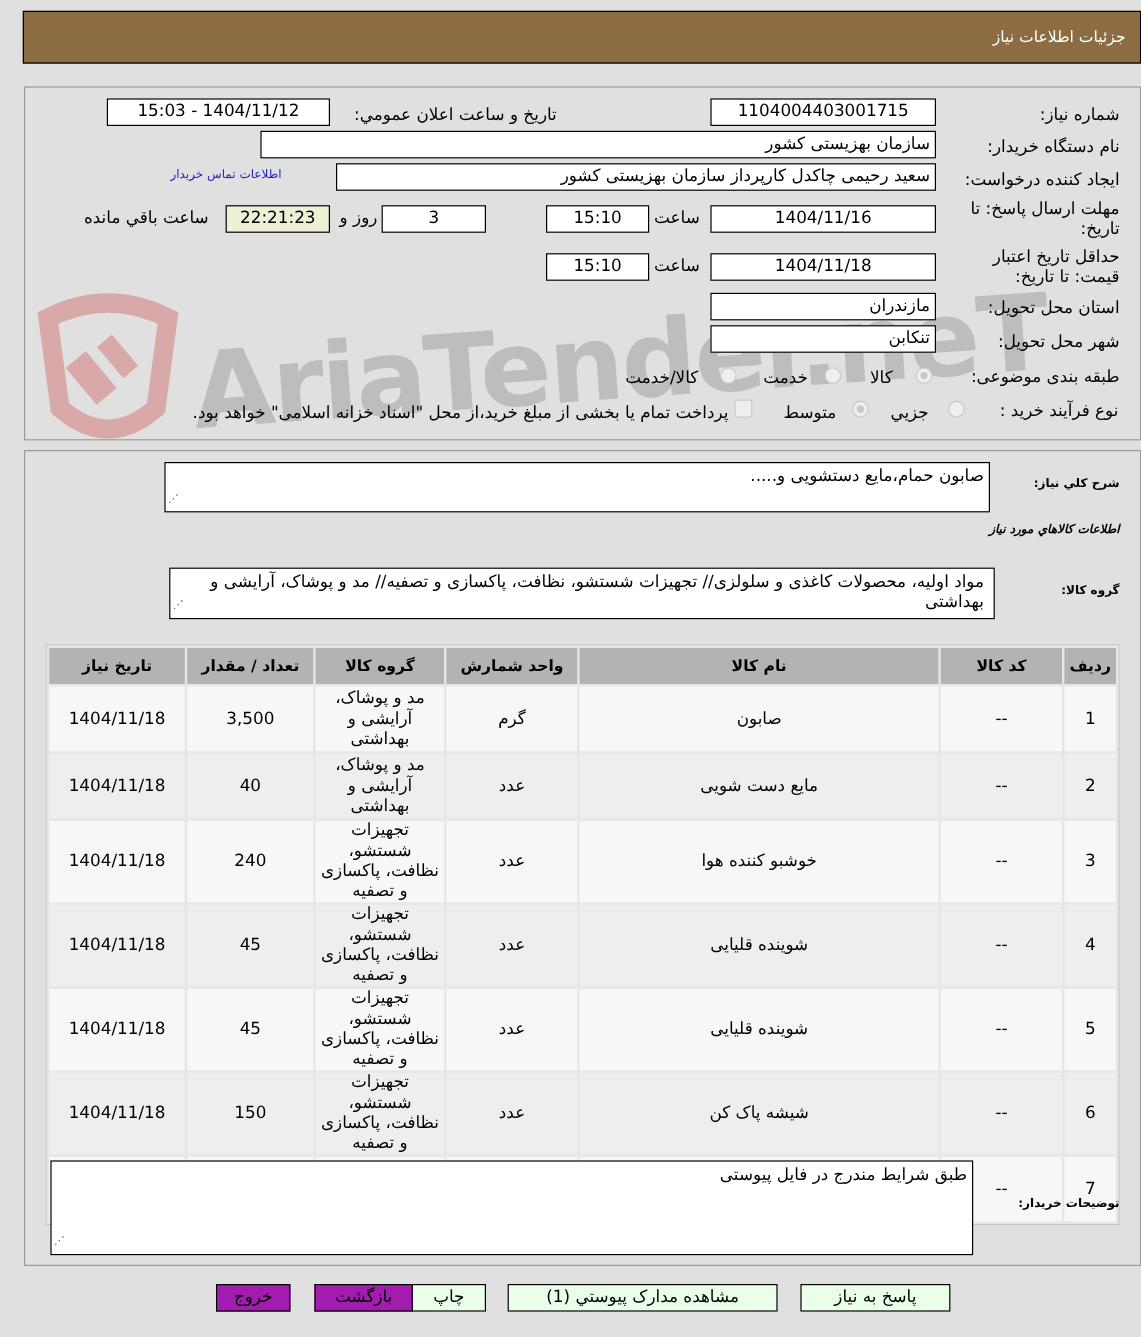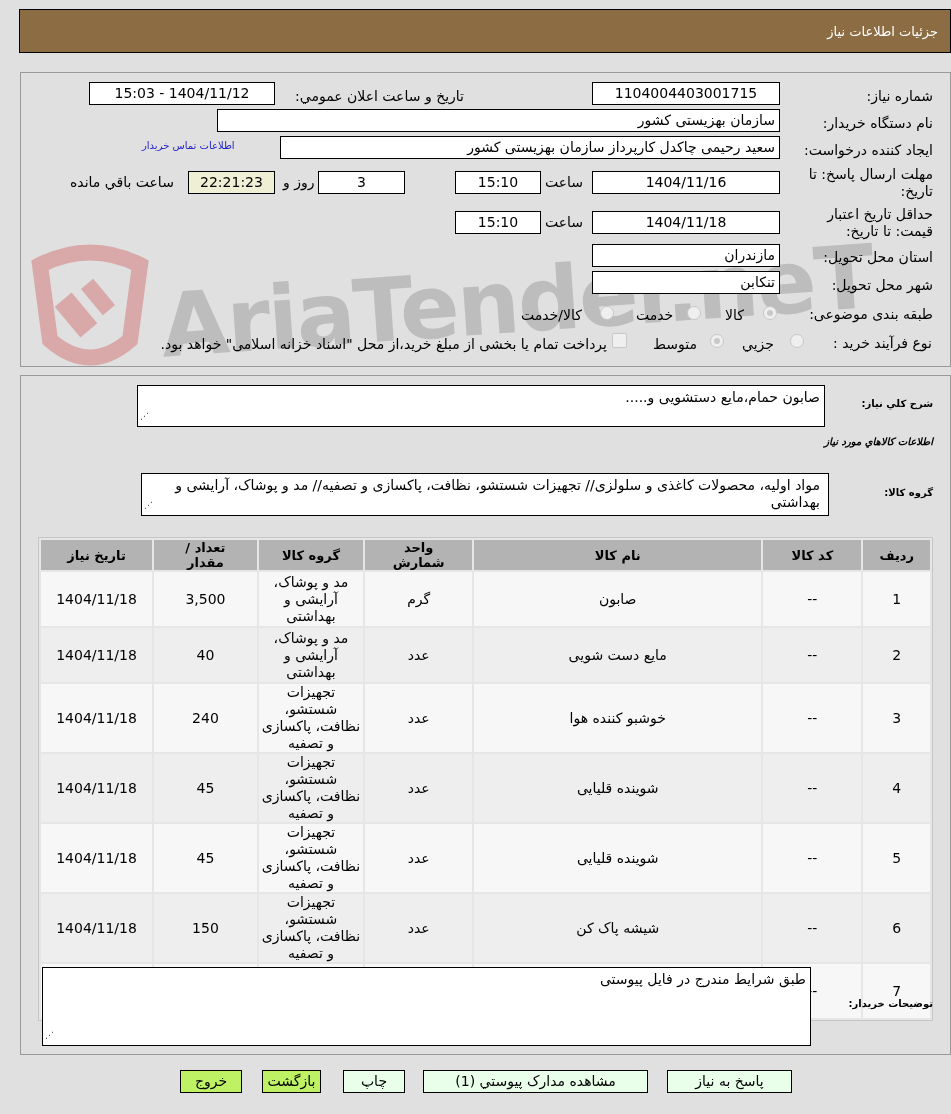--- a/index.html
+++ b/index.html
@@ -26,27 +26,27 @@
   .box.yellow { background: #efefd6; }
   .link { color: #2222cc; font-size: 10px; white-space: nowrap; }
   .radio {
     width: 14px; height: 14px; border-radius: 50%; border: 1px solid #c8c8c8; background: #efefef; display: inline-block;
   }
   .radio.on::after { content: ""; display: block; width: 6px; height: 6px; border-radius: 50%; background: #c9c9c9; margin: 3px; }
   .check { width: 15px; height: 15px; border: 1px solid #c8c8c8; background: #efefef; border-radius: 2px; }
   .textarea { background: #fff; border: 1px solid #000; font-size: 14px; text-align: right; padding: 3px 4px; line-height: 17px; }
   .grip { position: absolute; left: 2px; bottom: 1px; font-size: 9px; color: #555; direction: ltr; }
   table.items { border-collapse: separate; border-spacing: 2px; background: #e6e6e6; }
-  table.items th { background: #b3b3b3; font-size: 13px; font-weight: bold; height: 30px; padding: 0 16px; }
+  table.items th { background: #b3b3b3; font-size: 13px; font-weight: bold; height: 30px; padding: 0 4px; }
   table.items td { font-size: 14px; text-align: center; height: 54px; padding: 0 3px; line-height: 17px; }
   table.items tr.odd td { background: #f7f7f7; }
   table.items tr.even td { background: #eeeeee; }
   .btn { border: 1px solid #000; font-size: 14px; height: 23px; line-height: 21px; text-align: center; white-space: nowrap; }
   .btn.green { background: #eaffea; }
-  .btn.pink { background: #bef264; }
+  .btn.pink { background: #a21caf; }
   .watermark { pointer-events: none; }
 </style>
 </head>
 <body>
 
 <div class="abs header">
   <span>جزئیات اطلاعات نیاز</span>
 </div>
 
 <div class="abs panel" style="left:20px; top:72px; width:931px; height:295px;"></div>
@@ -209,14 +209,14 @@
 
 <div class="abs lbl-bold" style="right:18px; top:998px;">توضیحات خریدار:</div>
 <div class="abs textarea" style="left:42px; top:967px; width:769px; height:79px;">
   <span>طبق شرایط مندرج در فایل پیوستی</span>
   <span class="grip">⋰</span>
 </div>
 
 <div class="abs btn green" style="left:667px; top:1070px; width:125px;">پاسخ به نیاز</div>
 <div class="abs btn green" style="left:423px; top:1070px; width:225px;">مشاهده مدارک پیوستي (1)</div>
 <div class="abs btn green" style="left:343px; top:1070px; width:62px;">چاپ</div>
-<div class="abs btn pink" style="left:262px; top:1070px; width:59px;">بازگشت</div>
+<div class="abs btn pink" style="left:262px; top:1070px; width:82px;">بازگشت</div>
 <div class="abs btn pink" style="left:180px; top:1070px; width:62px;">خروج</div>
 
 </body></html>

